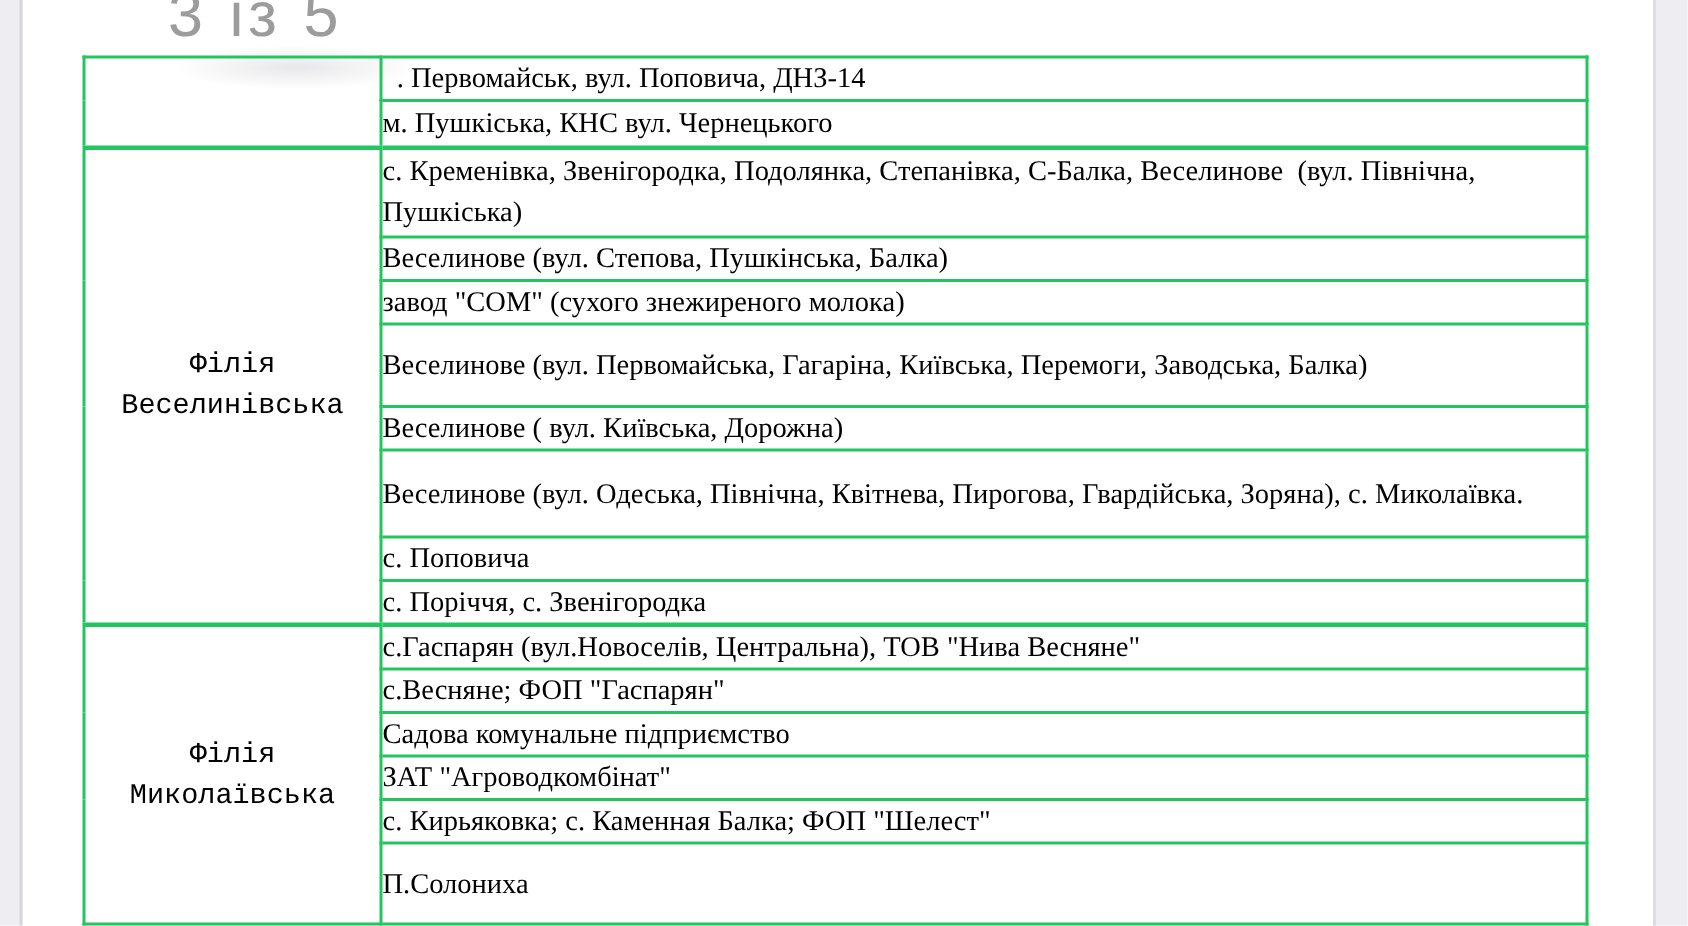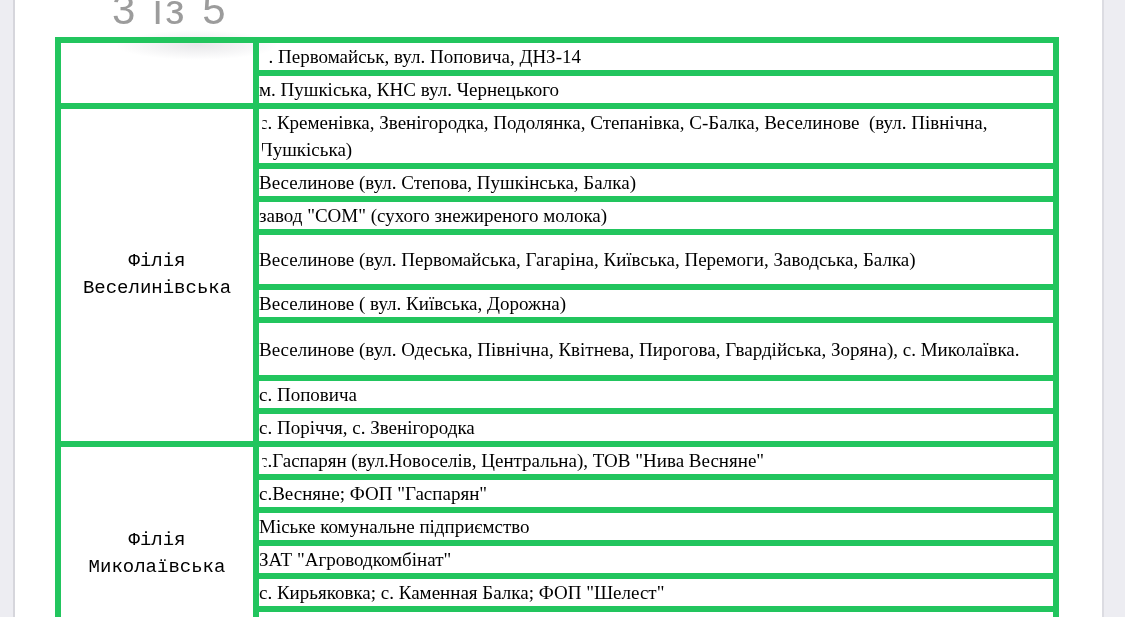--- a/index.html
+++ b/index.html
@@ -64,42 +64,41 @@
     width: 1004px;
   }
   table.doc-table {
     border-collapse: collapse;
     table-layout: fixed;
     width: 100%;
     font-size: 19px;
     line-height: 27px;
   }
   table.doc-table td {
-    border: 6px solid #22c55e;
+    border: 2px solid #22c55e;
     padding: 0;
     vertical-align: middle;
     overflow: hidden;
   }
   td.branch-cell {
     border-left-width: 3px;
     text-align: center;
     padding: 2px 4px;
     font-family: Liberation Mono, monospace;
   }
   td.loc-cell {
     border-right-width: 3px;
     padding: 1px 6px 1px 4px;
     white-space: pre-wrap;
   }
   td.no-top {
     border-top: none;
   }
   tr.group-start td {
     border-top-width: 3px;
-    border-radius: 19px;
   }
   td.thick-bottom {
     border-bottom-width: 4px;
   }
 </style>
 </head>
 <body>
 
 <div class="gutter gutter-left"></div>
 <div class="gutter gutter-right"></div>
@@ -150,21 +149,21 @@
       </tr>
 
       <tr class="group-start" style="height:27px">
         <td class="branch-cell thick-bottom" rowspan="6">Філія Миколаївська</td>
         <td class="loc-cell">с.Гаспарян (вул.Новоселів, Центральна), ТОВ "Нива Весняне"</td>
       </tr>
       <tr style="height:27px">
         <td class="loc-cell">с.Весняне; ФОП "Гаспарян"</td>
       </tr>
       <tr style="height:27px">
-        <td class="loc-cell">Міське комунальне підприємство</td>
+        <td class="loc-cell">Садова комунальне підприємство</td>
       </tr>
       <tr style="height:27px">
         <td class="loc-cell">ЗАТ "Агроводкомбінат"</td>
       </tr>
       <tr style="height:28px">
         <td class="loc-cell">с. Кирьяковка; с. Каменная Балка; ФОП "Шелест"</td>
       </tr>
       <tr style="height:54px">
         <td class="loc-cell thick-bottom">П.Солониха</td>
       </tr>

